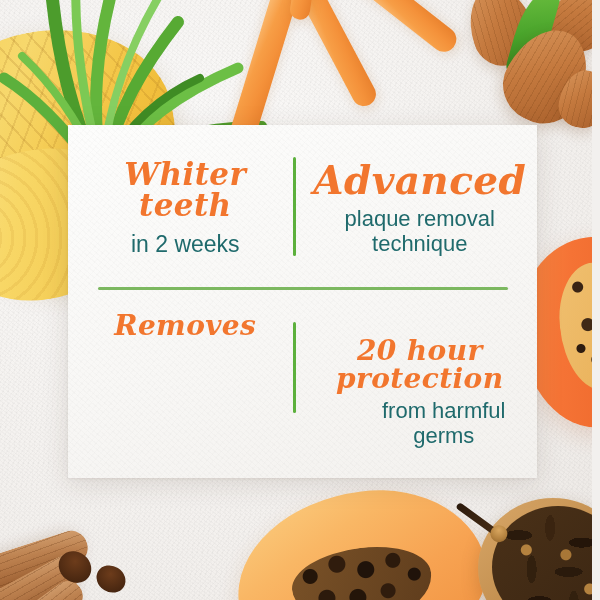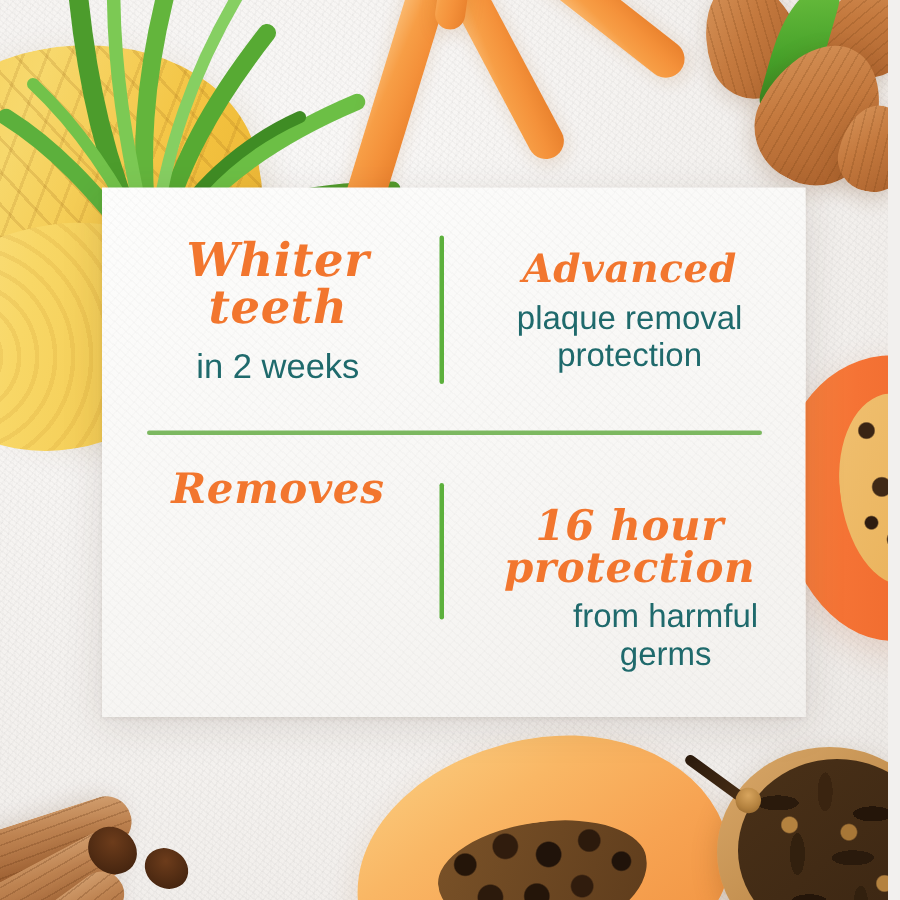--- a/index.html
+++ b/index.html
@@ -248,21 +248,21 @@
     font-family: "Liberation Sans", sans-serif;
     font-weight: 400;
     color: #1f6a6c;
     line-height: 1.14;
     white-space: pre-line;
   }
 
   #headline-tl { font-size: 31px; }
   #sub-tl      { font-size: 23px; margin-top: 10px; text-align: center; }
 
-  #headline-tr { font-size: 26px; }
+  #headline-tr { font-size: 39px; }
   #sub-tr      { font-size: 22px; margin-top: 6px; }
 
   #headline-bl { font-size: 28px; }
   #sub-bl      { font-size: 22px; margin-top: 5px; }
 
   #headline-br { font-size: 28px; margin-bottom: 2px; }
   #sub-br      { font-size: 22px; margin-top: 3px; margin-left: 48px; }
 
   
   .divider-v {
@@ -342,29 +342,29 @@
   <div id="feature-card">
 
     <div class="cell" id="cell-top-left">
       <div class="script" id="headline-tl">Whiter teeth</div>
       <div class="sans" id="sub-tl">in 2 weeks</div>
     </div>
 
     <div class="cell" id="cell-top-right">
       <div class="script" id="headline-tr">Advanced</div>
       <div class="sans" id="sub-tr">plaque removal
-protection</div>
+technique</div>
     </div>
 
     <div class="cell" id="cell-bottom-left">
       <div class="script" id="headline-bl">Removes</div>
     </div>
 
     <div class="cell" id="cell-bottom-right">
-      <div class="script" id="headline-br">16 hour
+      <div class="script" id="headline-br">20 hour
 protection</div>
       <div class="sans" id="sub-br">from harmful germs</div>
     </div>
 
   </div>
 
   <div class="divider-v" id="divider-v-top"></div>
   <div class="divider-v" id="divider-v-bottom"></div>
   <div id="divider-h"></div>
 

